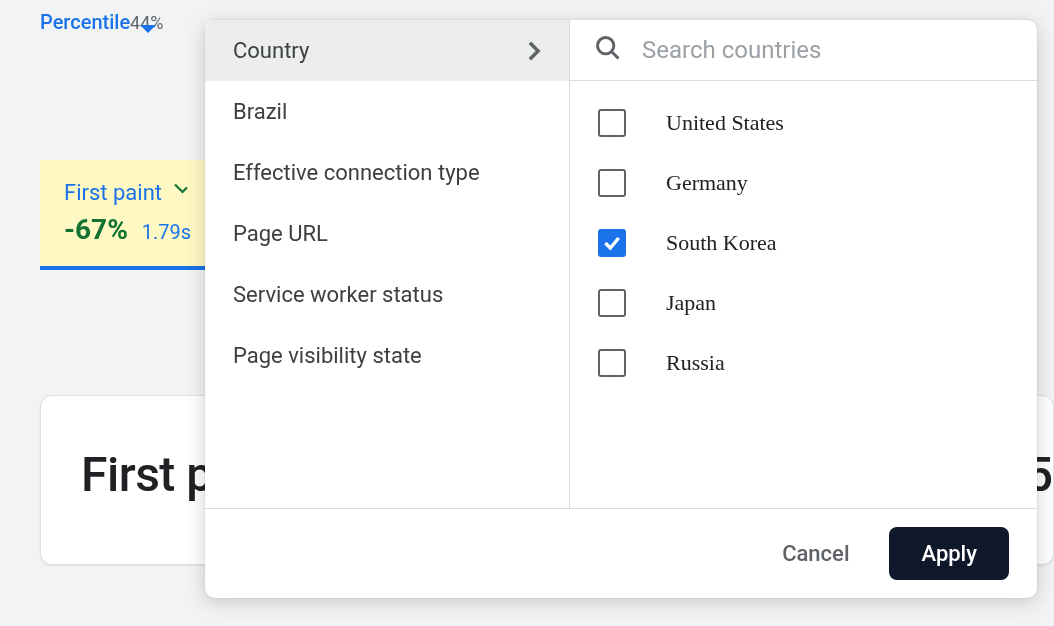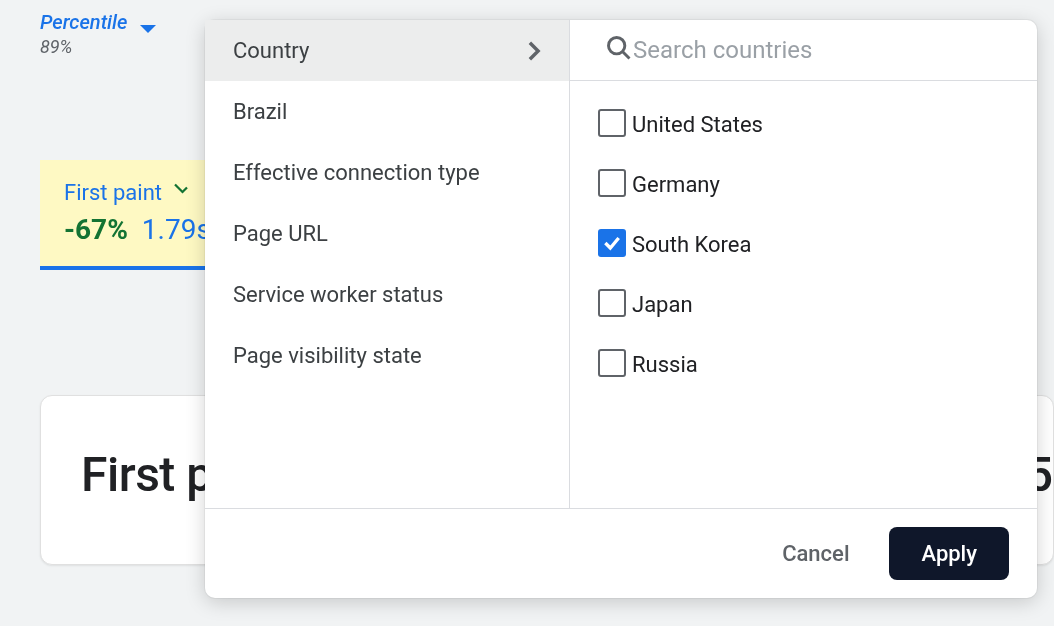--- a/index.html
+++ b/index.html
@@ -11,22 +11,21 @@
       position: relative;
       overflow: hidden;
     }
     
     
     .percentile-selector {
       position: absolute;
       left: 40px;
       top: 10px;
       display: flex;
-      flex-direction: column;
-      font-style: italic;
+      flex-direction: row;
     }
     .percentile-label {
       color: #1a73e8;
       font-size: 20px;
       font-weight: 500;
     }
     .percentile-value {
       color: #5f6368;
       font-size: 18px;
       margin-top: 2px;
@@ -66,21 +65,21 @@
     .metric-row2 {
       margin-top: 8px;
     }
     .metric-delta {
       color: #137333;
       font-size: 28px;
       font-weight: 700;
     }
     .metric-time {
       color: #1a73e8;
-      font-size: 28px;
+      font-size: 20px;
       margin-left: 10px;
     }
     
     
     .section-card {
       position: absolute;
       left: 40px;
       top: 395px;
       right: 0;
       background: #fff;
@@ -144,45 +143,47 @@
     }
     .chevron svg { display: block; }
     
     .filter-right {
       flex: 1;
       display: flex;
       flex-direction: column;
     }
     .search-row {
       display: flex;
-      padding: 14px 35px;
+      padding: 14px 24px;
       border-bottom: 1px solid #dadce0;
+      gap: 20px;
     }
     .search-icon { color: #5f6368; }
     .search-input {
       border: none;
       outline: none;
       font-size: 24px;
       color: #3c4043;
       flex: 1;
       font-family: inherit;
     }
     .search-input::placeholder { color: #9aa0a6; }
     
     .options-scroll {
       flex: 1;
       overflow-y: auto;
       padding: 12px 0 4px 0;
     }
     .option-row {
       display: flex;
-      align-items: flex-end;
+      align-items: center;
       padding: 16px 28px;
-      gap: 6px;
-      cursor: pointer;
+      gap: 40px;
+      cursor: pointer;
+      font-family: Liberation Serif, serif;
     }
     .checkbox {
       width: 28px;
       height: 28px;
       border: 2.5px solid #5f6368;
       border-radius: 3px;
       flex-shrink: 0;
       display: flex;
       align-items: center;
       justify-content: center;
@@ -230,21 +231,21 @@
       border-radius: 8px;
       cursor: pointer;
       font-family: inherit;
     }
   </style>
 </head>
 <body>
 
 <div class="percentile-selector">
   <span class="percentile-label">Percentile</span>
-  <span class="percentile-value">89%</span>
+  <span class="percentile-value">44%</span>
 </div>
 <div class="percentile-arrow"></div>
 
 <div class="metric-card">
   <div>
     <span class="metric-title">First paint</span>
     <span class="metric-trend-icon">
       <svg width="18" height="18" viewBox="0 0 24 24" fill="none" stroke="#137333" stroke-width="3">
           <path d="M4 6 L14 16 L20 10"></path>
         </svg>

